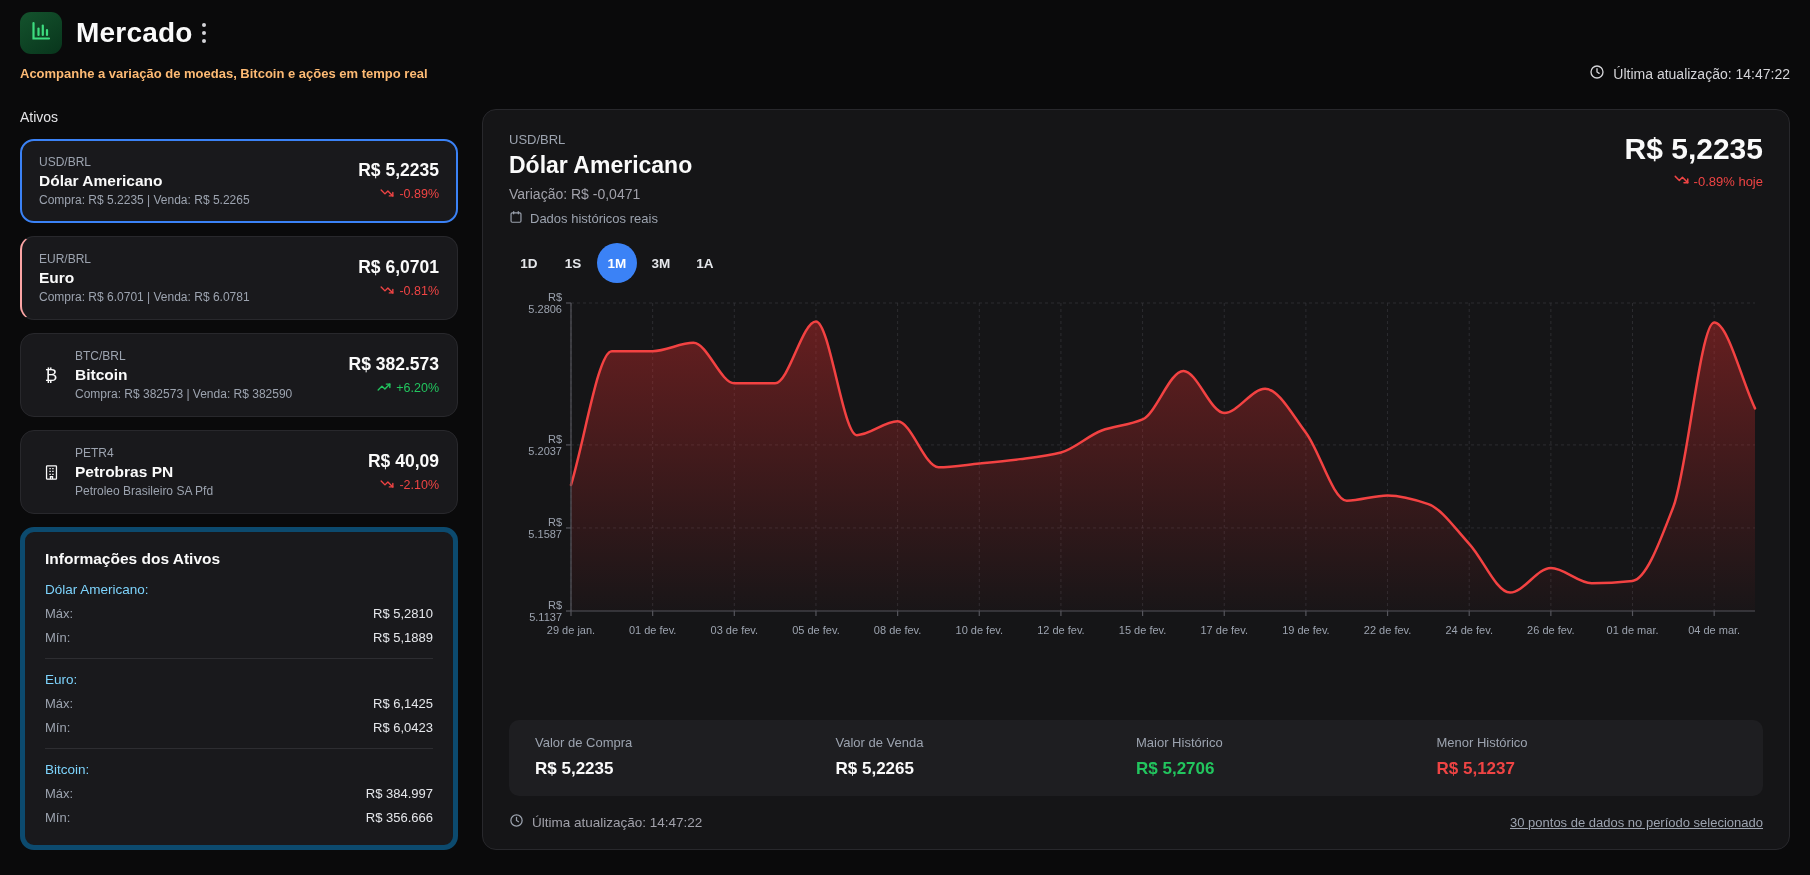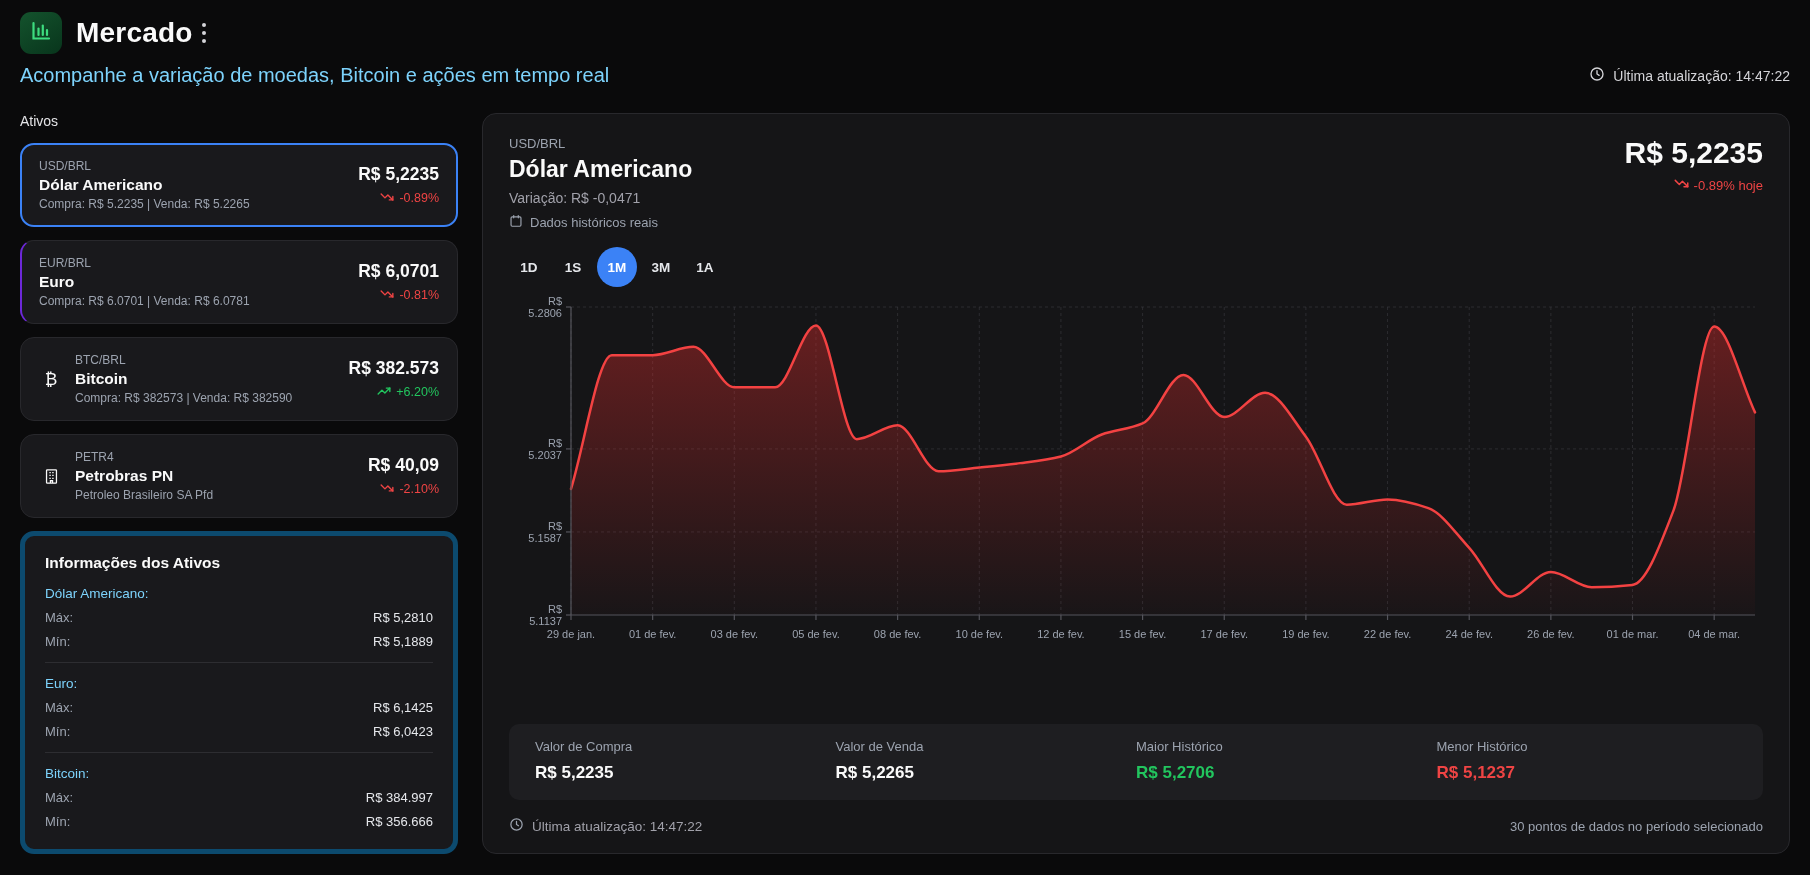--- a/index.html
+++ b/index.html
@@ -15,37 +15,37 @@
   .header-top { display:flex; align-items:flex-start; }
   .title-group { display:flex; align-items:center; gap:14px; }
   .app-icon {
     width:42px; height:42px; border-radius:11px;
     background:linear-gradient(145deg,#14532d,#08351c);
     display:flex; align-items:center; justify-content:center;
   }
   h1.page-title { font-size:28px; font-weight:700; letter-spacing:.2px; }
   .kebab { background:none; border:none; cursor:pointer; padding:6px 8px; margin-top:4px; }
   .header-sub { display:flex; justify-content:space-between; align-items:center; margin-top:10px; }
-  .subtitle { font-size:20px; color:#7dd3fc; }
+  .subtitle { font-size:13px; color:#fdba74;font-weight:bold; }
   .updated { display:flex; align-items:center; gap:8px; font-size:14px; color:#d4d4d8; }
 
   
   .content { display:flex; gap:24px; margin-top:26px; }
   .sidebar { width:438px; flex-shrink:0; }
   .sidebar-label { font-size:14px; color:#e4e4e7; margin-bottom:14px; }
 
   
   .card {
     background:#19191c; border:1px solid #28282c; border-radius:14px;
     padding:13px 18px; margin-bottom:13px;
     display:flex; justify-content:space-between; align-items:center;
     cursor:pointer; min-height:84px;
   }
   .card.selected { border:2px solid #3b82f6; padding:12px 17px; }
-  .card.accent { border-left:2px solid #6d28d9; padding-left:17px; }
+  .card.accent { border-left:2px solid #fca5a5; padding-left:17px; }
   .card-left { display:flex; align-items:center; gap:12px; }
   .asset-icon { width:24px; display:flex; justify-content:center; color:#fafafa; font-size:17px;
     font-family:"DejaVu Sans", sans-serif; }
   .card-symbol { font-size:12px; color:#9ca3af; }
   .card-name { font-size:15.5px; font-weight:700; margin:3px 0; }
   .card-detail { font-size:12px; color:#9ca3af; }
   .card-right { text-align:right; }
   .card-price { font-size:17.5px; font-weight:700; }
   .change { display:flex; align-items:center; justify-content:flex-end; gap:5px; font-size:12.5px; margin-top:5px; }
   .down { color:#ef4444; } .up { color:#22c55e; }
@@ -88,21 +88,21 @@
     background:#1e1e21; border-radius:10px; padding:15px 26px 17px;
     display:grid; grid-template-columns:repeat(4,1fr); margin-top:8px;
   }
   .stat-label { font-size:13px; color:#9ca3af; margin-bottom:9px; }
   .stat-value { font-size:17px; font-weight:700; }
   .stat-green { color:#22c55e; }
   .stat-red { color:#ef4444; }
 
   .panel-foot { display:flex; justify-content:space-between; align-items:center; margin-top:17px; }
   .foot-left { display:flex; align-items:center; gap:8px; font-size:13.5px; color:#a1a1aa; }
-  .foot-right { font-size:13px; color:#9ca3af; }
+  .foot-right { font-size:13px; color:#9ca3af;text-decoration:underline; }
 
   .icon-gray { color:#9ca3af; } .icon-light { color:#d4d4d8; }
 </style>
 </head>
 <body>
 
 <div class="page">
 
   <div class="header-top">
     <div class="title-group">

